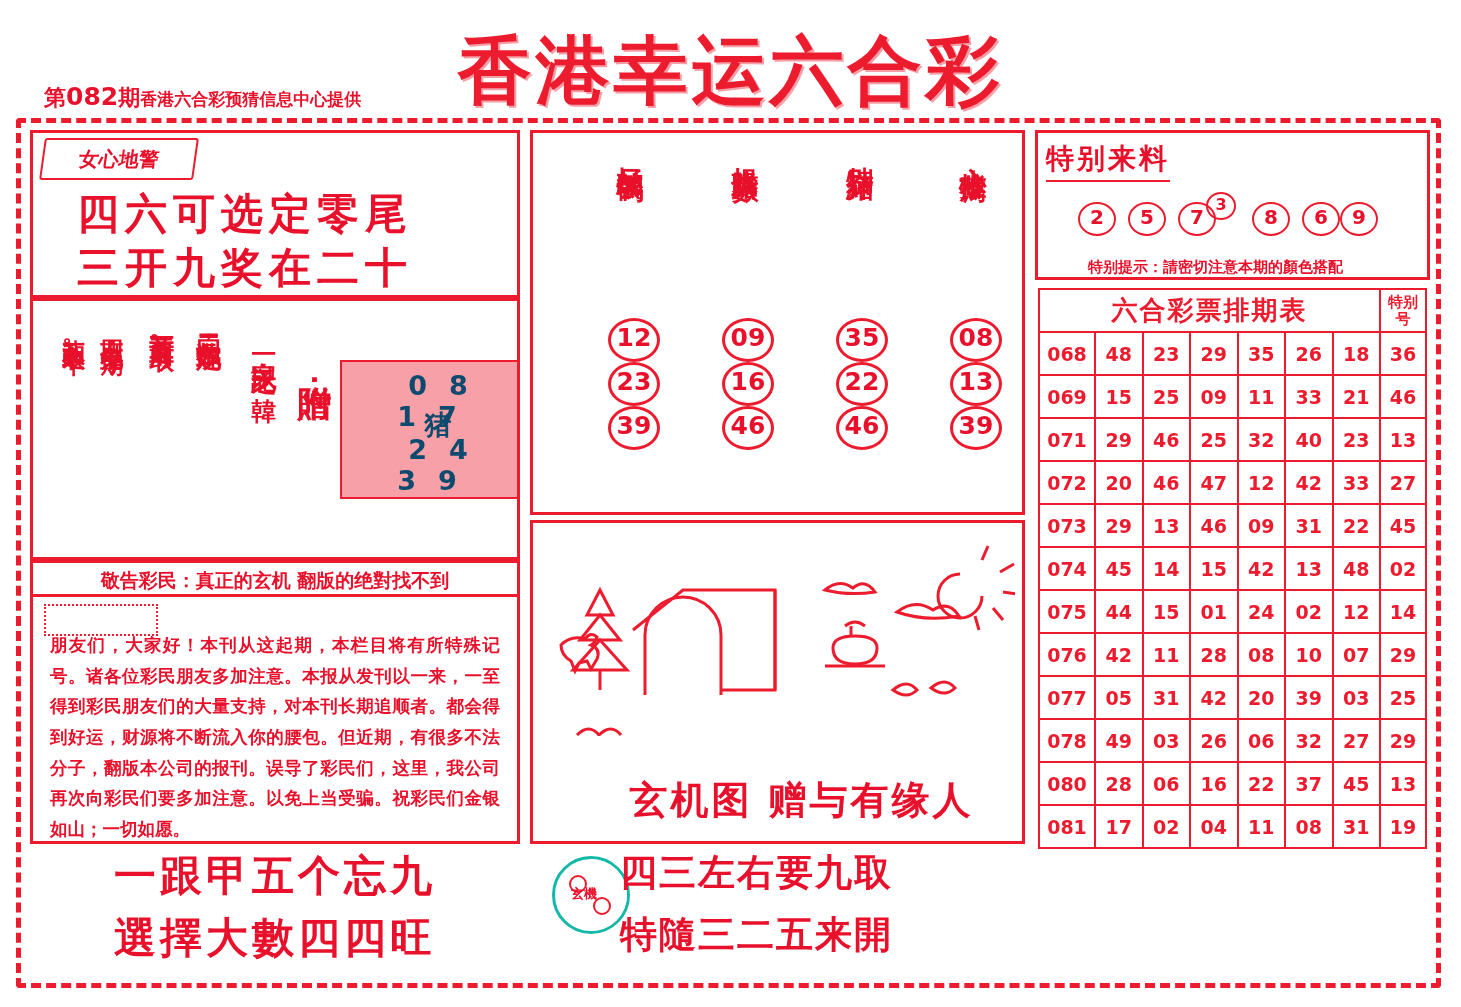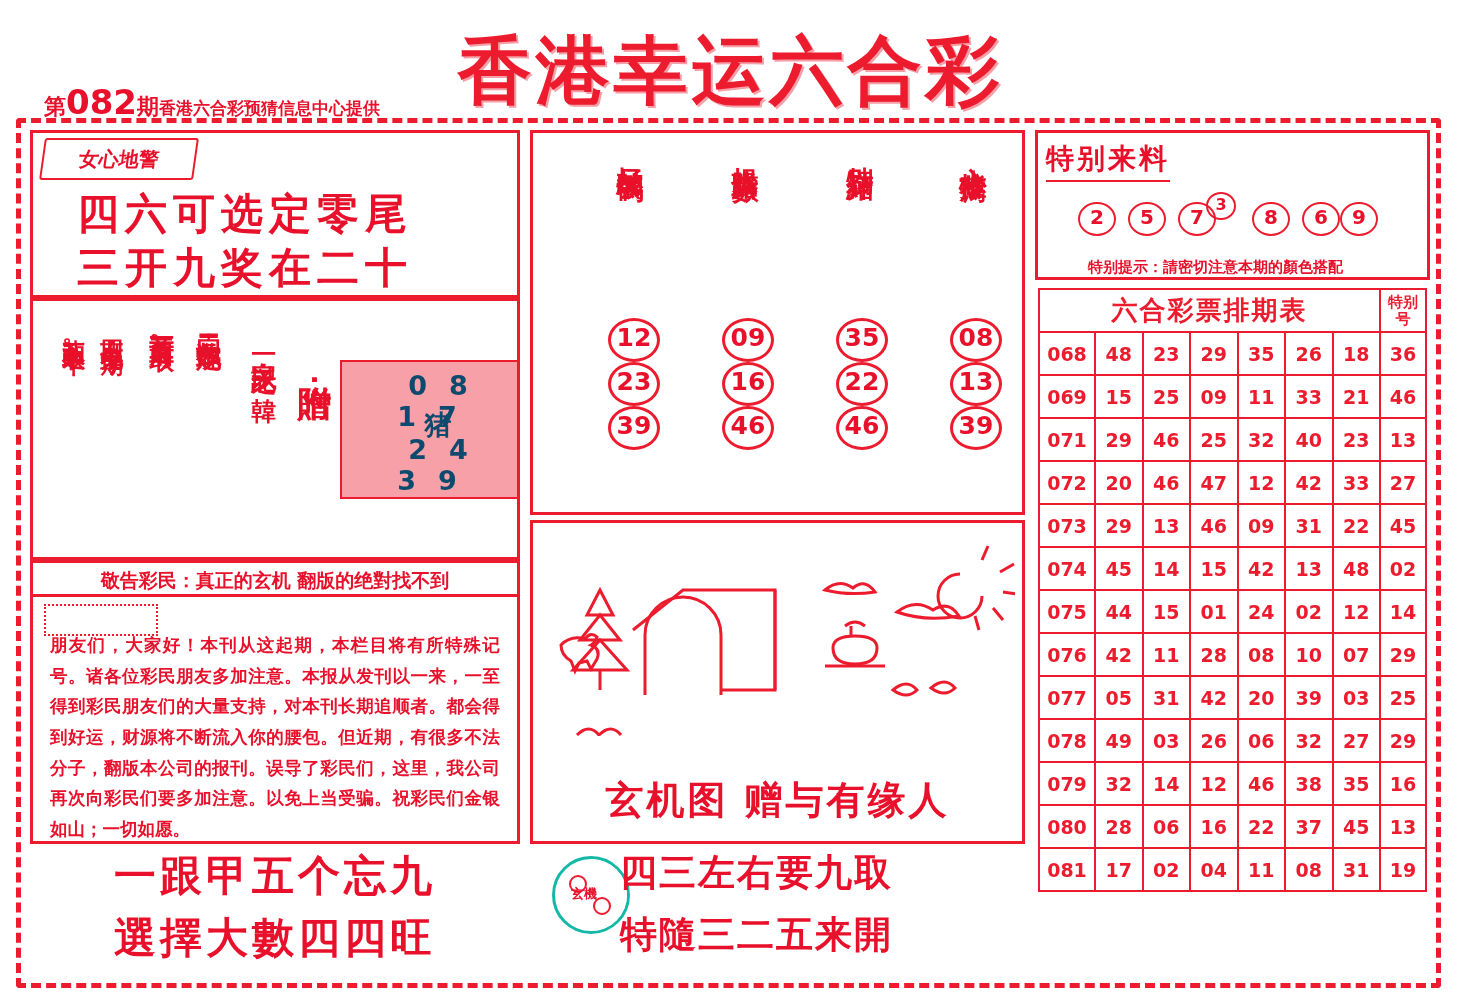--- a/index.html
+++ b/index.html
@@ -16,21 +16,21 @@
     position:absolute;left:0;top:22px;width:1461px;text-align:center;
     font-size:74px;font-weight:bold;letter-spacing:4px;
     font-family:"DejaVu Sans","Liberation Sans",sans-serif;
     color:#ec1c2e;
     text-shadow:2px 2px 0 #f5a0a8;
   }
   #issue-line{
     position:absolute;left:44px;top:82px;font-size:22px;font-weight:bold;
     white-space:nowrap;
   }
-  #issue-line .num{font-size:34px;}
+  #issue-line .num{font-size:25px;}
   #issue-line .sub{font-size:17px;text-align:center;}
   
   #outer-frame{
     position:absolute;left:16px;top:118px;width:1425px;height:870px;
     border:5px dashed #ec1c2e;border-radius:4px;
     box-sizing:border-box;
   }
   
   .panel{position:absolute;border:3px solid #ec1c2e;box-sizing:border-box;}
   
@@ -118,21 +118,21 @@
   .ball{
     position:absolute;width:46px;height:38px;border:3px solid #ec1c2e;
     border-radius:50%;font-size:25px;font-weight:bold;text-align:center;
     line-height:34px;
   }
   #mid-bottom{
     left:530px;top:520px;width:495px;height:324px;
   }
   #tujie{
     position:absolute;left:530px;top:775px;width:495px;text-align:center;
-    font-size:38px;font-weight:bold;letter-spacing:3px;
+    font-size:38px;font-weight:bold;letter-spacing:3px;padding-left:24px;
   }
   #mid-foot1,#mid-foot2{
     position:absolute;left:620px;width:420px;
     font-size:37px;font-weight:bold;letter-spacing:2px;
   }
   #mid-foot1{top:848px;}
   #mid-foot2{top:910px;}
   #taiji{
     position:absolute;left:552px;top:856px;width:72px;height:72px;border-radius:50%;
     border:3px solid #14b8a6;
@@ -388,30 +388,20 @@
         <td class="issue">078</td>
         <td>49</td>
         <td>03</td>
         <td>26</td>
         <td>06</td>
         <td>32</td>
         <td>27</td>
         <td>29</td>
       </tr>
       <tr>
-        <td class="issue">079</td>
-        <td>32</td>
-        <td>14</td>
-        <td>12</td>
-        <td>46</td>
-        <td>38</td>
-        <td>35</td>
-        <td>16</td>
-      </tr>
-      <tr>
         <td class="issue">080</td>
         <td>28</td>
         <td>06</td>
         <td>16</td>
         <td>22</td>
         <td>37</td>
         <td>45</td>
         <td>13</td>
       </tr>
       <tr>

